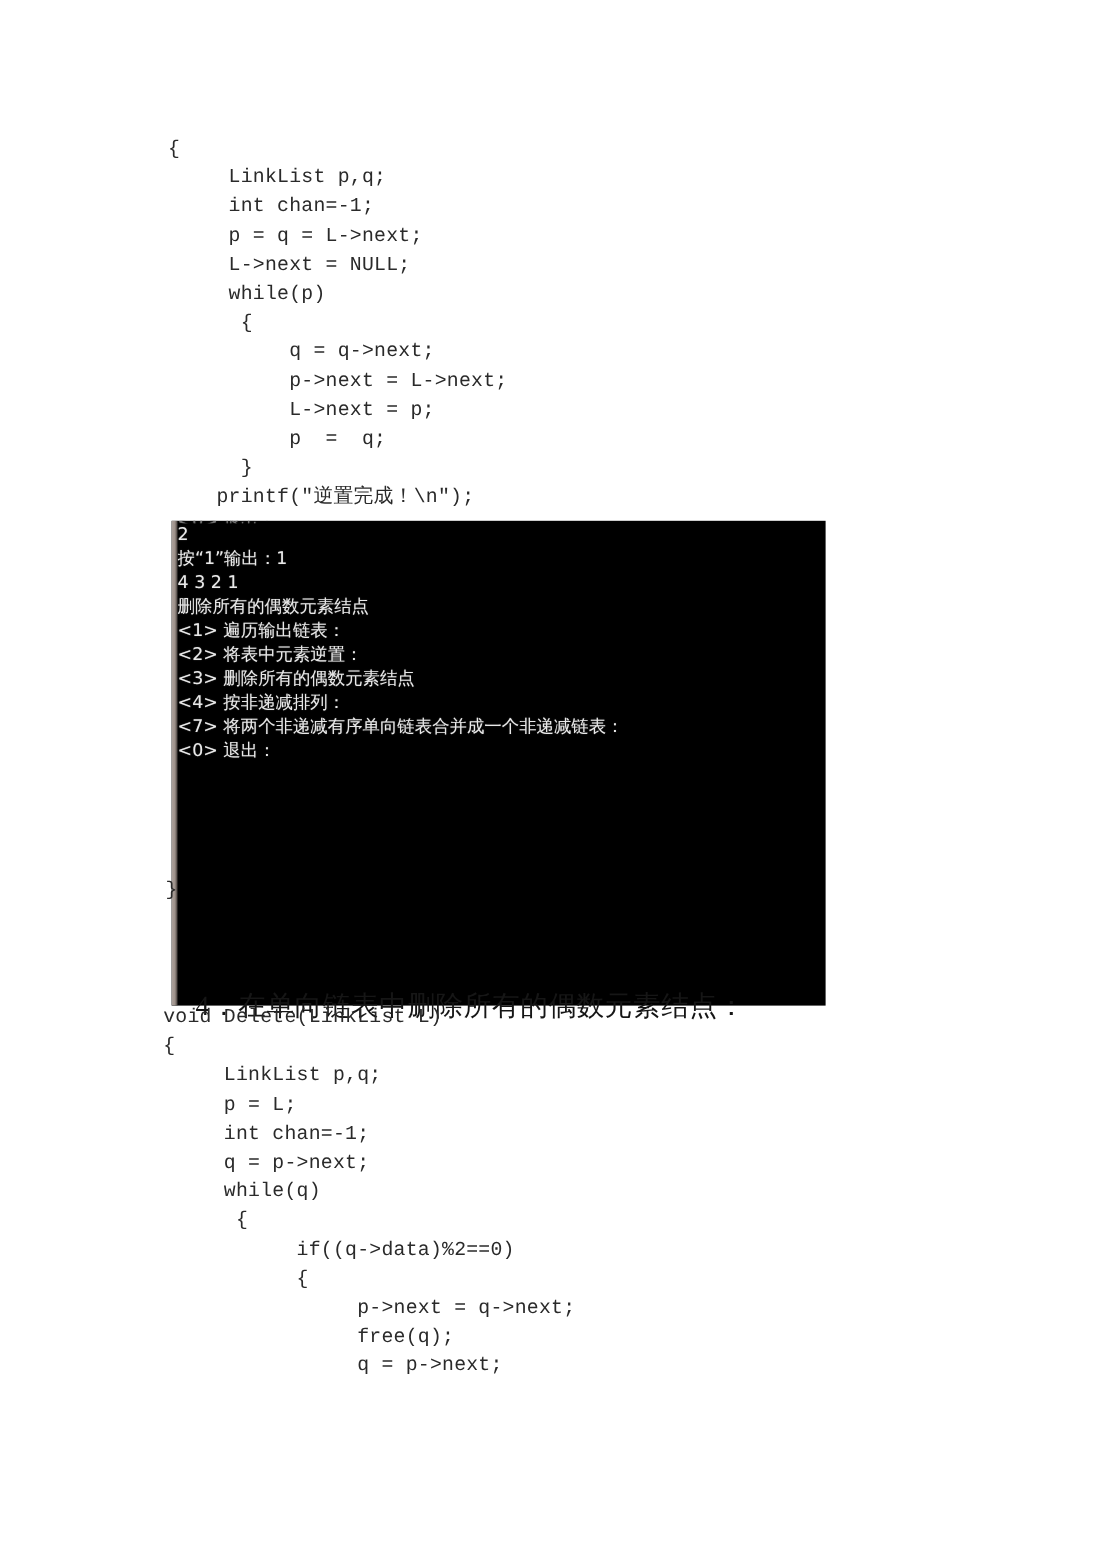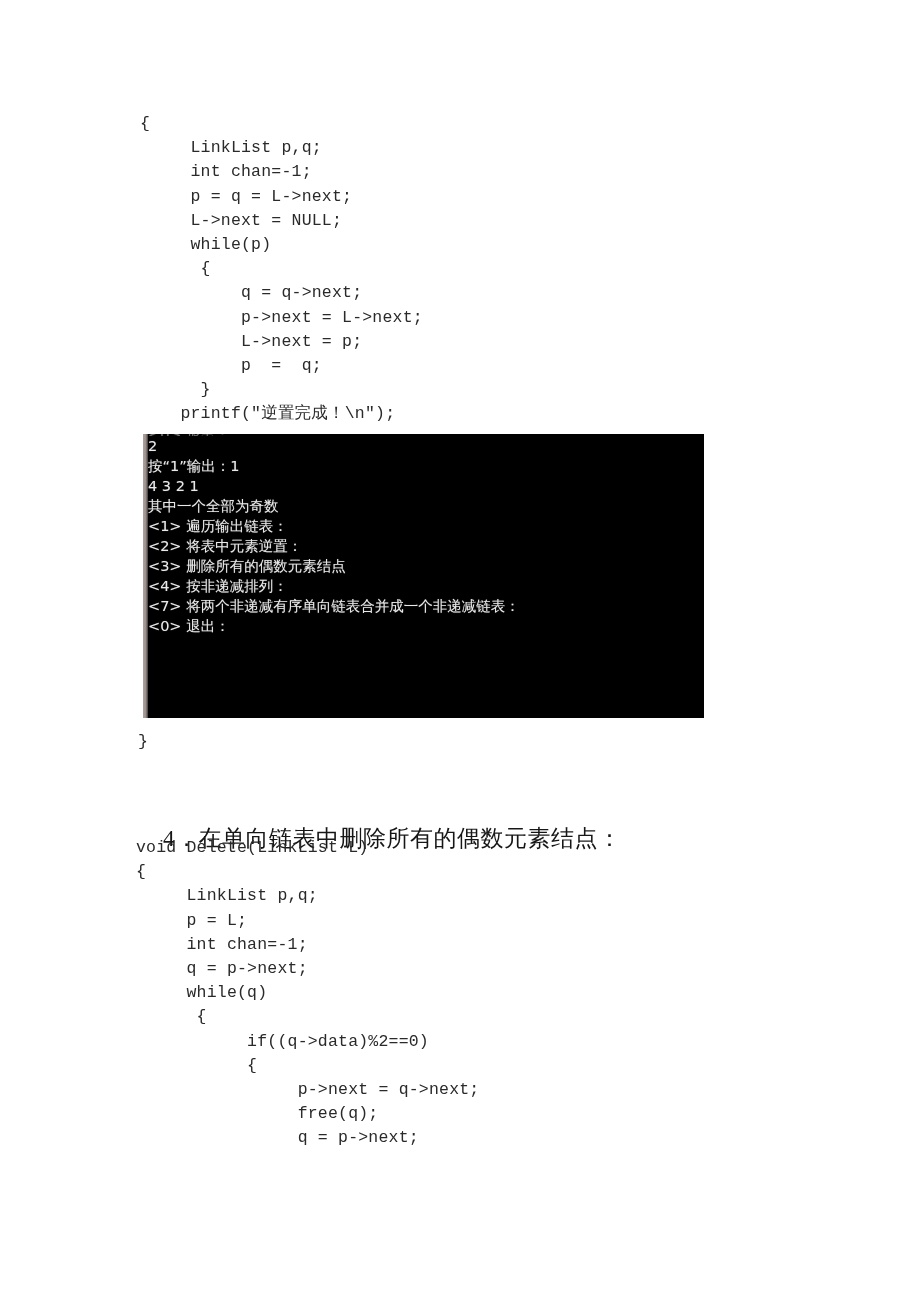--- a/index.html
+++ b/index.html
@@ -94,28 +94,28 @@
     white-space: pre;
   }
 </style>
 </head>
 <body>
 
 <div class="page">
 
   <div class="code-block" id="code-top" style="left:140px; top:112px;"><div class="code-line">{</div><div class="code-line">     LinkList p,q;</div><div class="code-line">     int chan=-1;</div><div class="code-line">     p = q = L-&gt;next;</div><div class="code-line">     L-&gt;next = NULL;</div><div class="code-line">     while(p)</div><div class="code-line">      {</div><div class="code-line">          q = q-&gt;next;</div><div class="code-line">          p-&gt;next = L-&gt;next;</div><div class="code-line">          L-&gt;next = p;</div><div class="code-line">          p  =  q;</div><div class="code-line">      }</div><div class="code-line">    printf("逆置完成！\n");</div></div>
 
-  <div class="console" style="left:143px; top:434px; width:545px; height:284px;padding-left:16px;">
+  <div class="console" style="left:143px; top:434px; width:545px; height:404px;">
     <div class="console-edge"></div>
     <div class="console-inner" id="console-inner">
         <div class="console-line clipped">&lt;0&gt; 退出：</div>
         <div class="console-line">2</div>
         <div class="console-line">按“1”输出：1</div>
         <div class="console-line">4 3 2 1</div>
-        <div class="console-line">其中一个全部为奇数</div>
+        <div class="console-line">删除所有的偶数元素结点</div>
         <div class="console-line">&lt;1&gt; 遍历输出链表：</div>
         <div class="console-line">&lt;2&gt; 将表中元素逆置：</div>
         <div class="console-line">&lt;3&gt; 删除所有的偶数元素结点</div>
         <div class="console-line">&lt;4&gt; 按非递减排列：</div>
         <div class="console-line">&lt;7&gt; 将两个非递减有序单向链表合并成一个非递减链表：</div>
         <div class="console-line">&lt;0&gt; 退出：</div>
       </div>
   </div>
 
   <div class="brace" style="left:138px; top:730px;">}</div>

